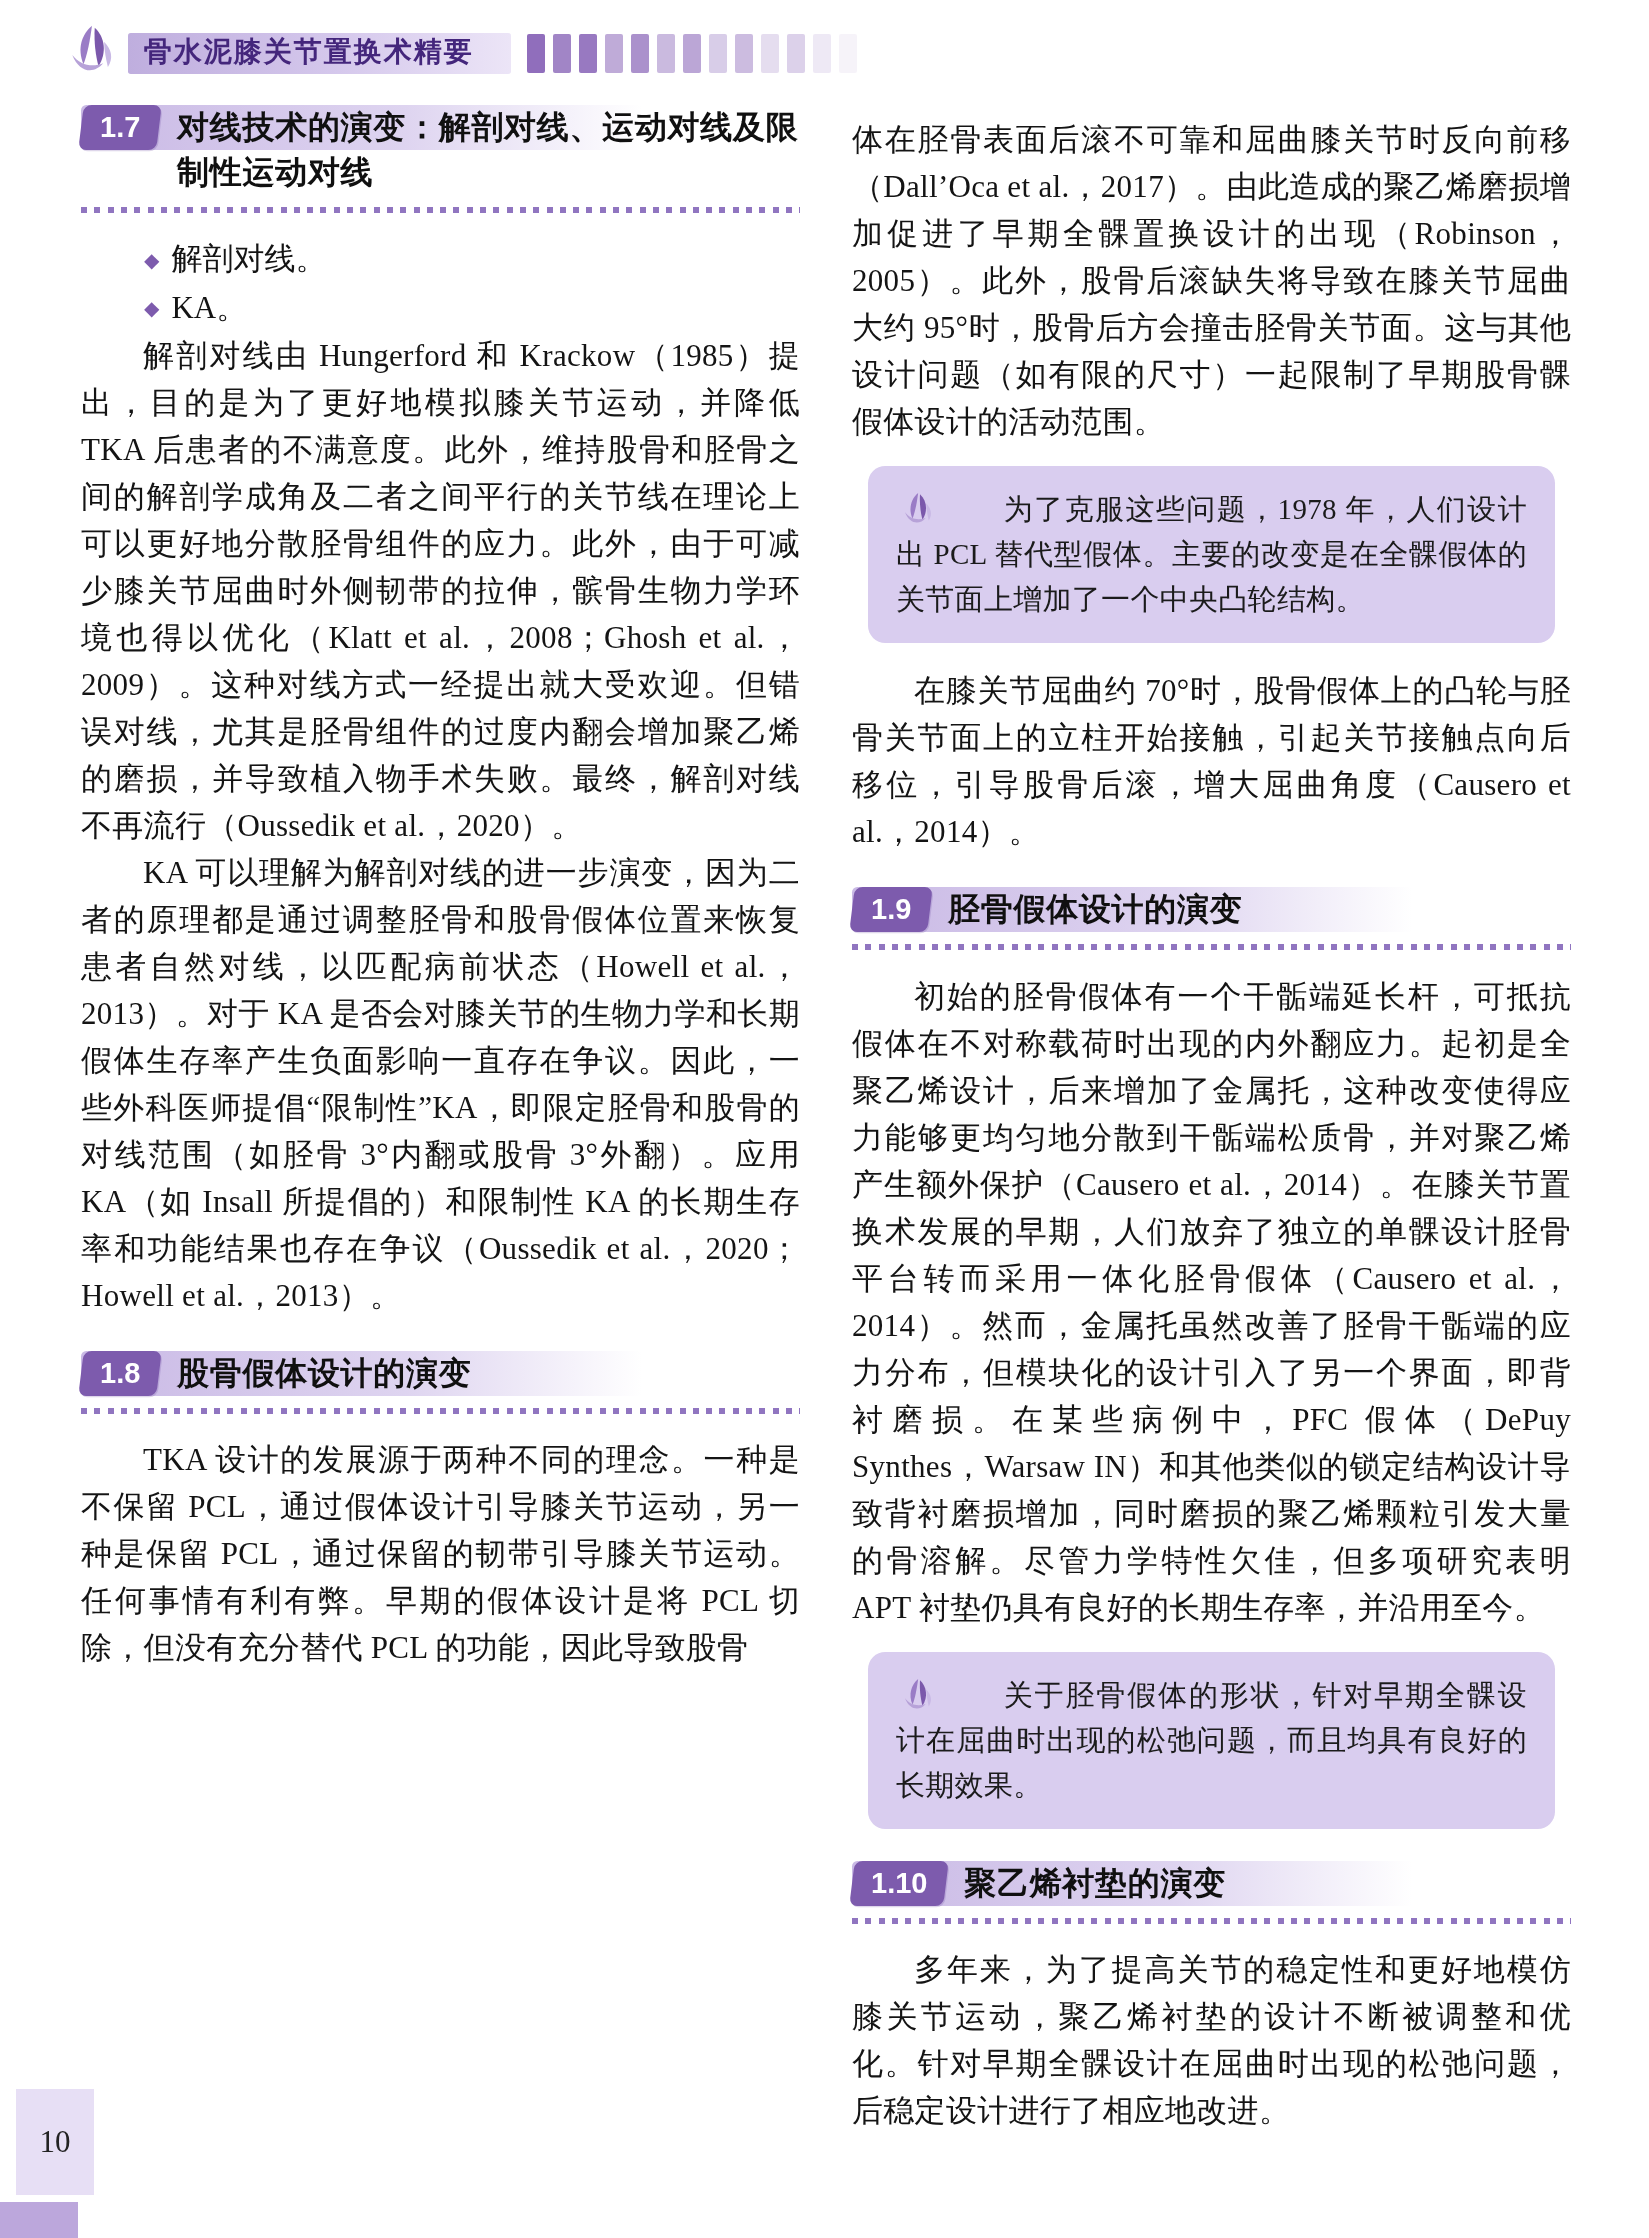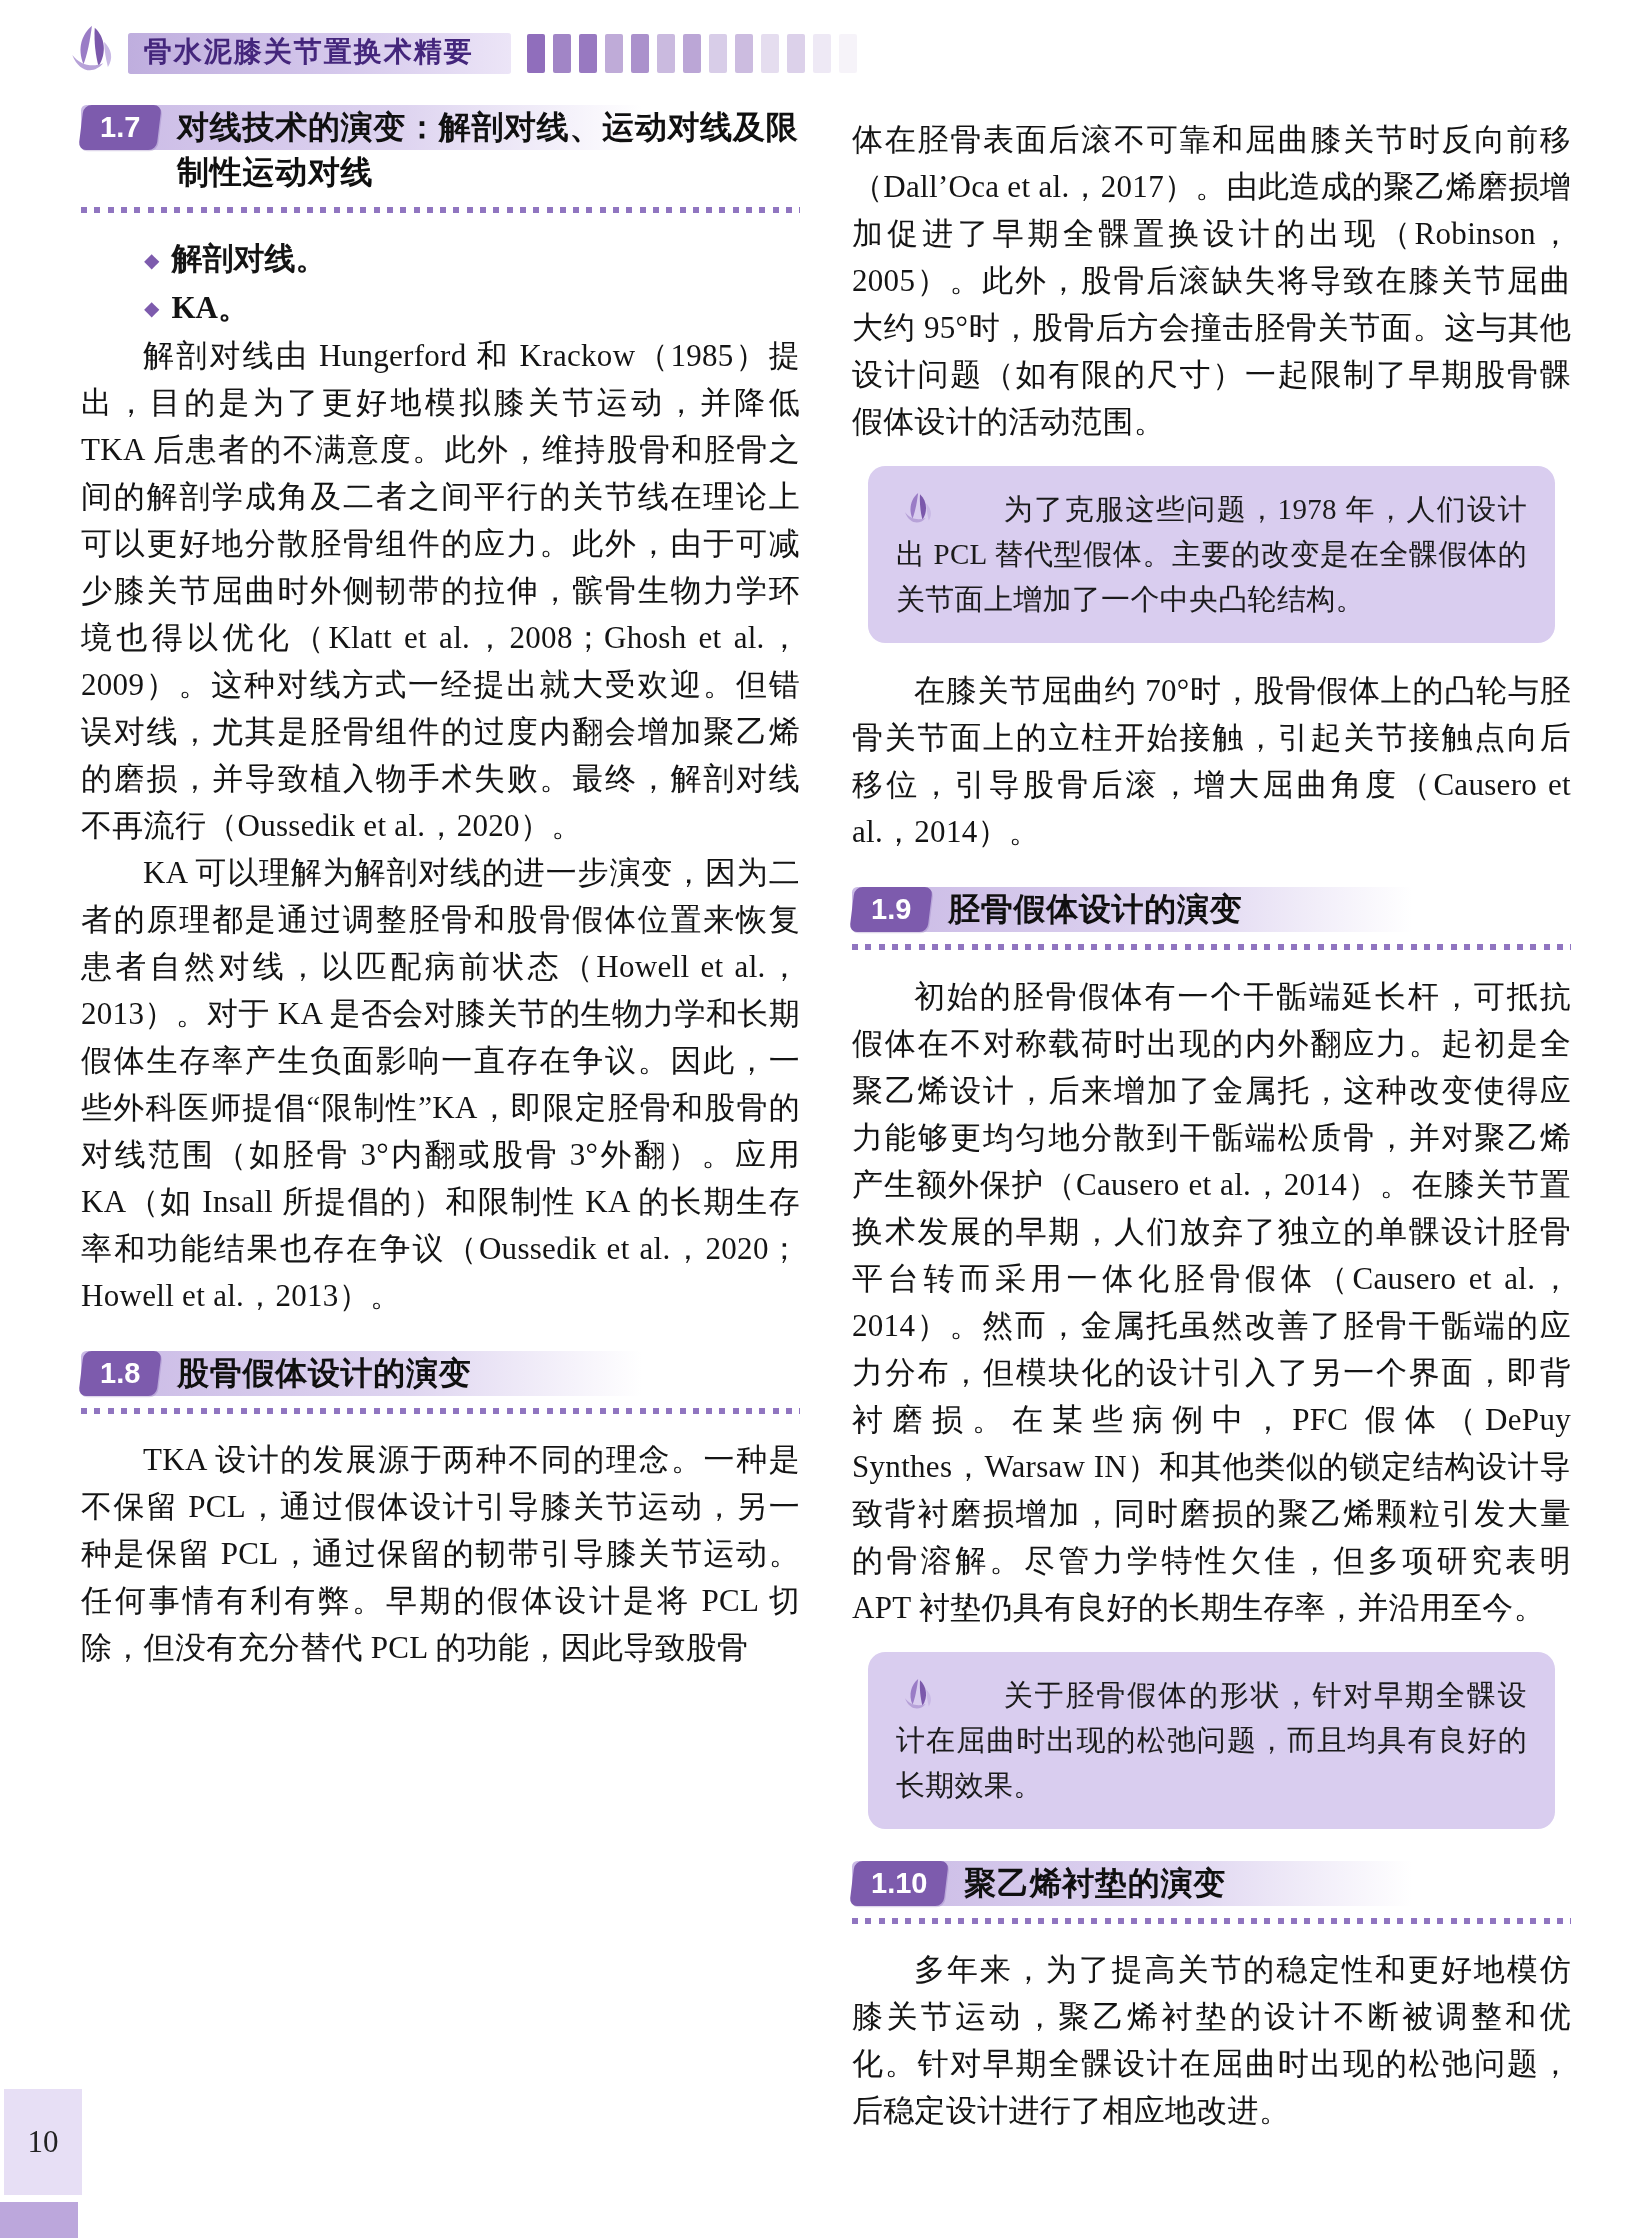--- a/index.html
+++ b/index.html
@@ -61,39 +61,39 @@
   .sec-title {
     font-family:"Liberation Sans","DejaVu Sans",sans-serif; font-weight:bold;
     font-size:32px; line-height:45px; color:#101010; letter-spacing:0.7px;
   }
   .sec .dotted {
     margin-top:12px; height:6px;
     background:repeating-linear-gradient(90deg,#9075c0 0 6px,transparent 6px 13.3px);
   }
 
   
-  ul.bullets { list-style:none; padding-left:63px;font-weight:bold; }
+  ul.bullets { list-style:none; padding-left:63px; }
   ul.bullets li { font-size:31px; line-height:47px; }
   ul.bullets .diamond { color:#7d5bad; font-size:20px; margin-right:12px; vertical-align:2.7px; }
 
   
   .callout {
     background:#d9cdef; border-radius:17.3px;
     padding:21px 28px; margin:21px 16px 24px; overflow:hidden;
   }
   .callout .c-icon { float:left; width:43px; height:40px; margin:4px 6.7px 0 0; }
   .callout .c-icon svg { width:43px; height:40px; }
   .callout .c-text {
     font-size:29px; line-height:45px; letter-spacing:0.3px;
     text-align:justify; text-indent:2em; color:#1b1b1b;
   }
 
   
   .pagenum-block {
-    position:absolute; left:4px; bottom:44px; width:78px; height:106px;
+    position:absolute; left:16px; bottom:44px; width:78px; height:106px;
     background:#e7dff5; display:flex; align-items:center; justify-content:center;
   }
   .pagenum { font-size:31px; color:#222; }
   .footer-strip { position:absolute; left:0; bottom:0; width:78px; height:37px; background:#bca7dc; }
 </style>
 </head>
 <body>
 
 <div class="page">
 

